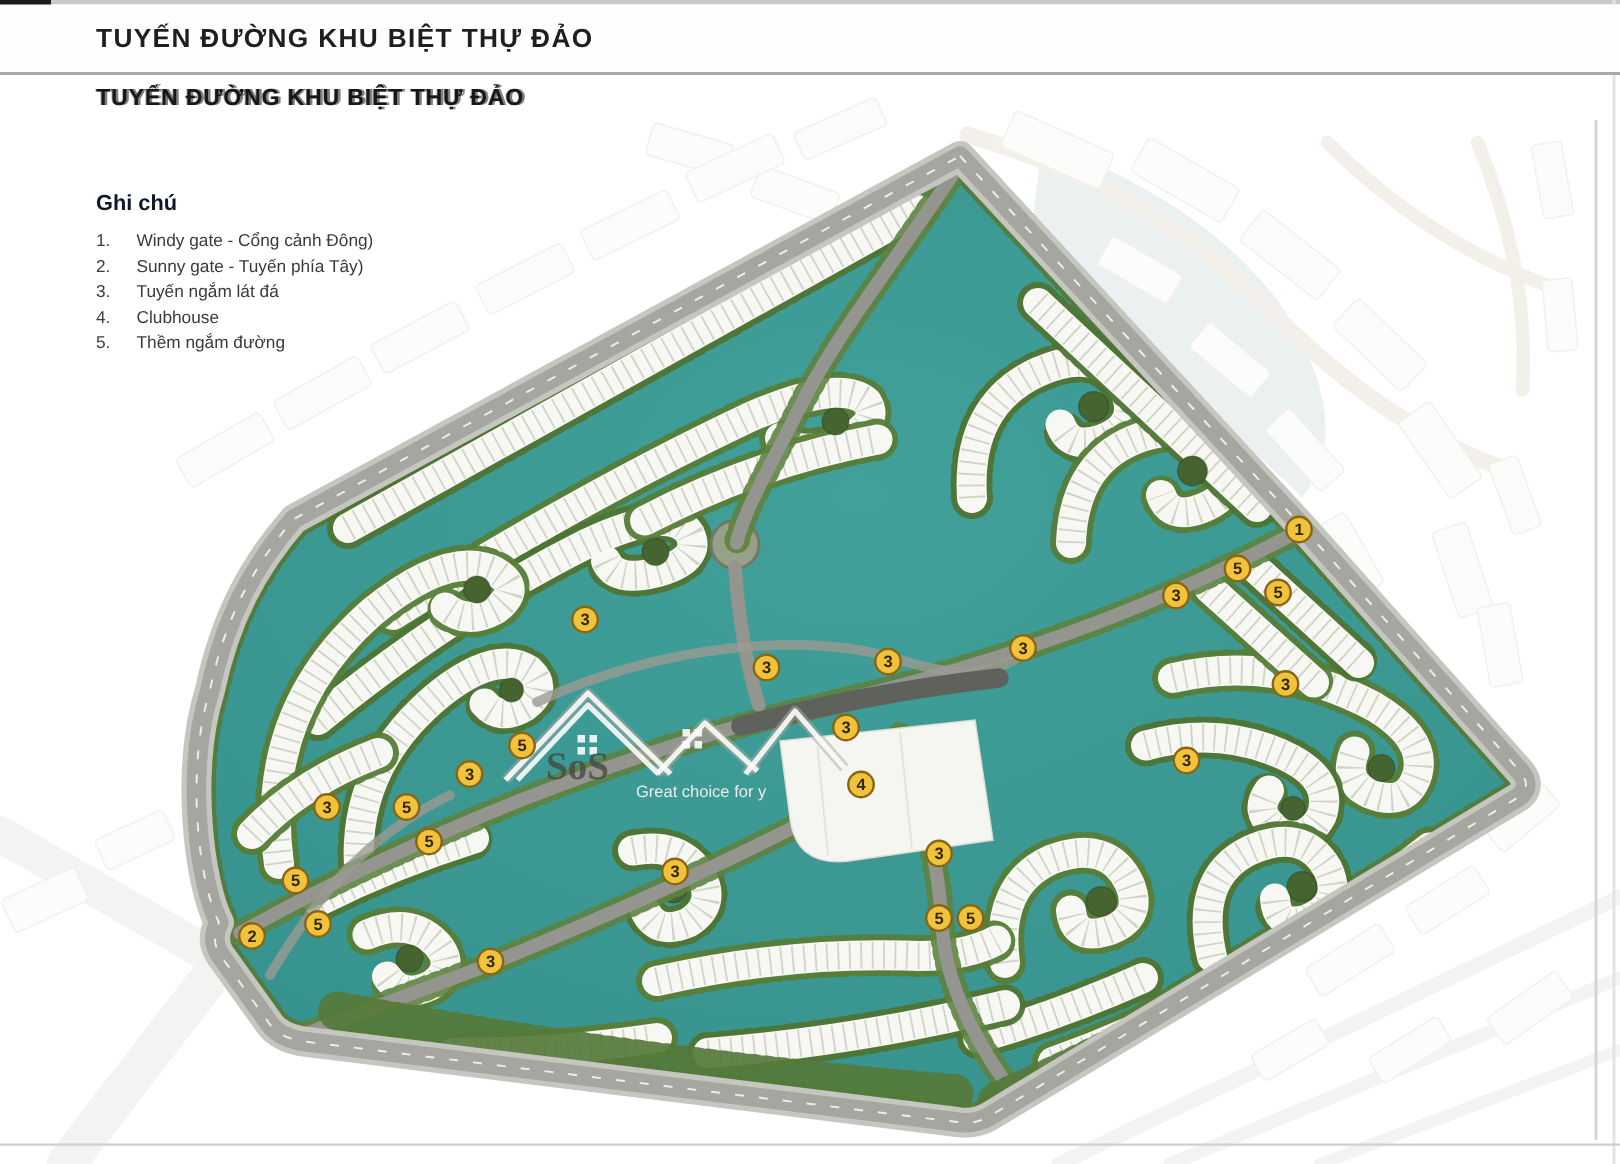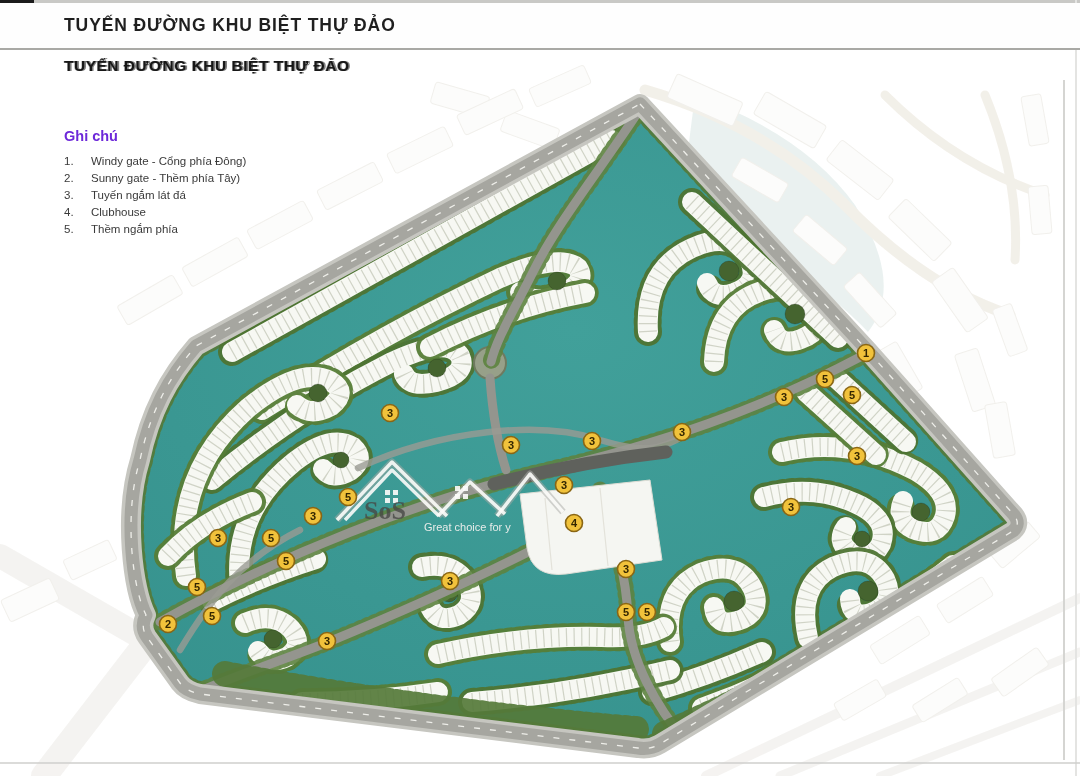--- a/index.html
+++ b/index.html
@@ -8,21 +8,21 @@
   .top-strip{position:absolute;top:0;left:0;width:100%;height:3px;background:#c9c9c6;}
   .top-corner{position:absolute;top:0;left:0;width:34px;height:7px;background:#1c1c1c;border-radius:0 0 3px 0;}
   .hdr{position:absolute;top:3px;left:0;width:100%;height:45px;background:#fefefe;
        border-bottom:2px solid #a9a9a5;z-index:4;}
   .hdr-title{position:absolute;left:64px;top:12px;font-size:17.5px;font-weight:bold;
        letter-spacing:.9px;color:#1f1f1f;white-space:nowrap;}
   .subhdr{position:absolute;left:64px;top:57px;z-index:4;font-size:15.5px;font-weight:bold;
        letter-spacing:.5px;color:#171717;white-space:nowrap;
        text-shadow:1.7px 0 0 rgba(23,23,23,.55), -0.6px 0 0 rgba(23,23,23,.3);}
   .legend{position:absolute;left:64px;top:128px;z-index:4;}
-  .lg-title{font-size:14.5px;font-weight:bold;color:#6d28d9;margin:0 0 9px 0;}
+  .lg-title{font-size:14.5px;font-weight:bold;color:#0f172a;margin:0 0 9px 0;}
   .lg-row{display:flex;font-size:11.5px;color:#3a3a3a;line-height:17px;}
   .lg-num{width:27px;flex:0 0 27px;}
   svg.map{position:absolute;top:0;left:0;z-index:1;}
 
   
   .bgblock{fill:#fbfaf8;stroke:#e6e4dd;stroke-width:1;}
   .bg-road{fill:none;stroke:#e9e4d8;stroke-linecap:round;}
   .bg-road-gray{fill:none;stroke:#eceae6;stroke-linecap:round;}
   .rb-green{fill:none;stroke-width:28;stroke-dasharray:2.4 6.6;stroke-linecap:round;opacity:.95;}
   .rb-white{fill:none;stroke:#f7f8f3;stroke-width:20;stroke-linecap:round;}
@@ -374,32 +374,32 @@
 
   <div class="hdr">
     <div class="hdr-title">TUYẾN ĐƯỜNG KHU BIỆT THỰ ĐẢO</div>
   </div>
   <div class="subhdr">TUYẾN ĐƯỜNG KHU BIỆT THỰ ĐẢO</div>
 
   <div class="legend">
     <div class="lg-title">Ghi chú</div>
     <div class="lg-row">
       <span class="lg-num">1.</span>
-      <span>Windy gate - Cổng phía Đông)</span>
+      <span>Windy gate - Cổng cảnh Đông)</span>
     </div>
     <div class="lg-row">
       <span class="lg-num">2.</span>
-      <span>Sunny gate - Thềm phía Tây)</span>
+      <span>Sunny gate - Tuyến phía Tây)</span>
     </div>
     <div class="lg-row">
       <span class="lg-num">3.</span>
       <span>Tuyến ngắm lát đá</span>
     </div>
     <div class="lg-row">
       <span class="lg-num">4.</span>
       <span>Clubhouse</span>
     </div>
     <div class="lg-row">
       <span class="lg-num">5.</span>
-      <span>Thềm ngắm phía</span>
+      <span>Thềm ngắm đường</span>
     </div>
   </div>
 </div>
 
 </body></html>

